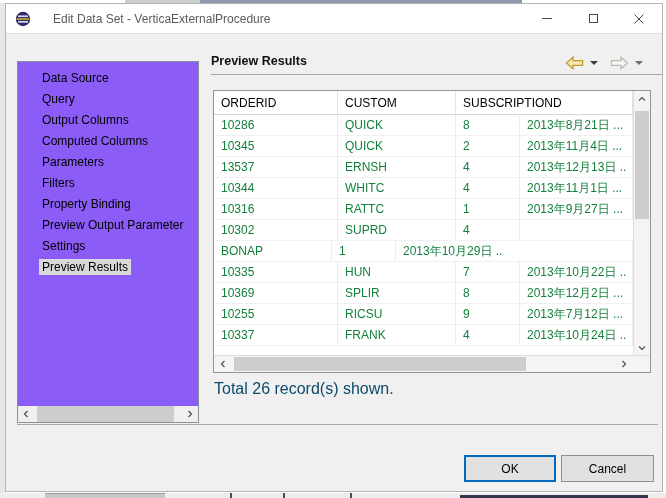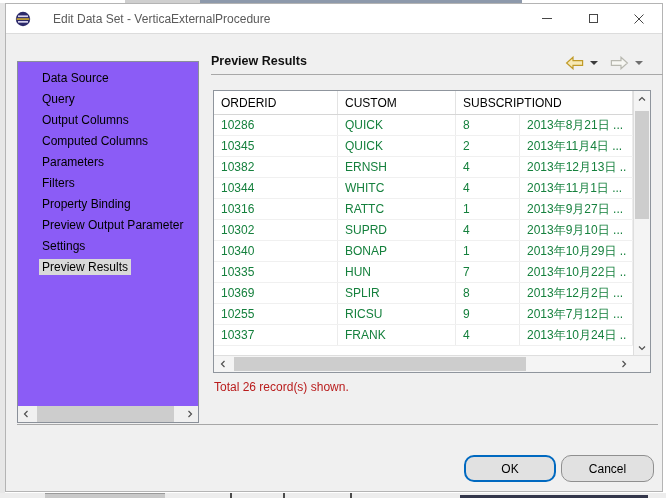--- a/index.html
+++ b/index.html
@@ -60,26 +60,26 @@
   .vscroll { width:17px; flex:none; background:#f4f4f4; border-left:1px solid #dedede; position:relative; }
   .vs-arrow { position:absolute; left:0; width:100%; height:15px; display:flex; align-items:center; justify-content:center; }
   .vs-up { top:0; } .vs-down { bottom:0; }
   .vs-thumb { position:absolute; left:1px; right:1px; top:20px; height:108px; background:#cdcdcd; }
   .hscroll { height:17px; flex:none; border-top:1px solid #dedede; background:#f4f4f4; display:flex; }
   .hs-arrow { width:17px; display:flex; align-items:center; justify-content:center; flex:none; }
   .hs-track { flex:1; position:relative; }
   .hs-thumb { position:absolute; top:1px; bottom:1px; left:3px; width:292px; background:#cdcdcd; }
   .hs-corner { width:18px; flex:none; }
 
-  .status { position:absolute; left:208px; top:376px; font-size:12px; color:#b91c1c; }
+  .status { position:absolute; left:208px; top:376px; font-size:16px; color:#0c4a6e; }
 
   .bottom-sep { position:absolute; left:11px; top:420px; width:641px; height:1px; background:#a7a7a7; }
 
   .btn { position:absolute; top:451px; height:27px; background:#e1e1e1; font-size:12px; color:#000;
-         display:flex; align-items:center; justify-content:center; cursor:default;border-radius:10px; }
+         display:flex; align-items:center; justify-content:center; cursor:default; }
   .btn-ok { left:458px; width:92px; border:2px solid #0069c0; }
   .btn-cancel { left:555px; width:93px; border:1px solid #8f8f8f; }
 
   svg { display:block; }
 </style>
 </head>
 <body>
 
 <div id="screen">
 
@@ -182,45 +182,43 @@
               <div class="td c2">8</div>
               <div class="td c3">2013年8月21日 ...</div>
             </div>
               <div class="tr">
               <div class="td c0">10345</div>
               <div class="td c1">QUICK</div>
               <div class="td c2">2</div>
               <div class="td c3">2013年11月4日 ...</div>
             </div>
               <div class="tr">
-              <div class="td c0">10382</div>
+              <div class="td c0">13537</div>
               <div class="td c1">ERNSH</div>
               <div class="td c2">4</div>
               <div class="td c3">2013年12月13日 ..</div>
             </div>
               <div class="tr">
               <div class="td c0">10344</div>
               <div class="td c1">WHITC</div>
               <div class="td c2">4</div>
               <div class="td c3">2013年11月1日 ...</div>
             </div>
               <div class="tr">
               <div class="td c0">10316</div>
               <div class="td c1">RATTC</div>
               <div class="td c2">1</div>
               <div class="td c3">2013年9月27日 ...</div>
             </div>
               <div class="tr">
               <div class="td c0">10302</div>
               <div class="td c1">SUPRD</div>
               <div class="td c2">4</div>
-              <div class="td c3">2013年9月10日 ...</div>
-            </div>
-              <div class="tr">
-              <div class="td c0">10340</div>
+            </div>
+              <div class="tr">
               <div class="td c1">BONAP</div>
               <div class="td c2">1</div>
               <div class="td c3">2013年10月29日 ..</div>
             </div>
               <div class="tr">
               <div class="td c0">10335</div>
               <div class="td c1">HUN</div>
               <div class="td c2">7</div>
               <div class="td c3">2013年10月22日 ..</div>
             </div>

